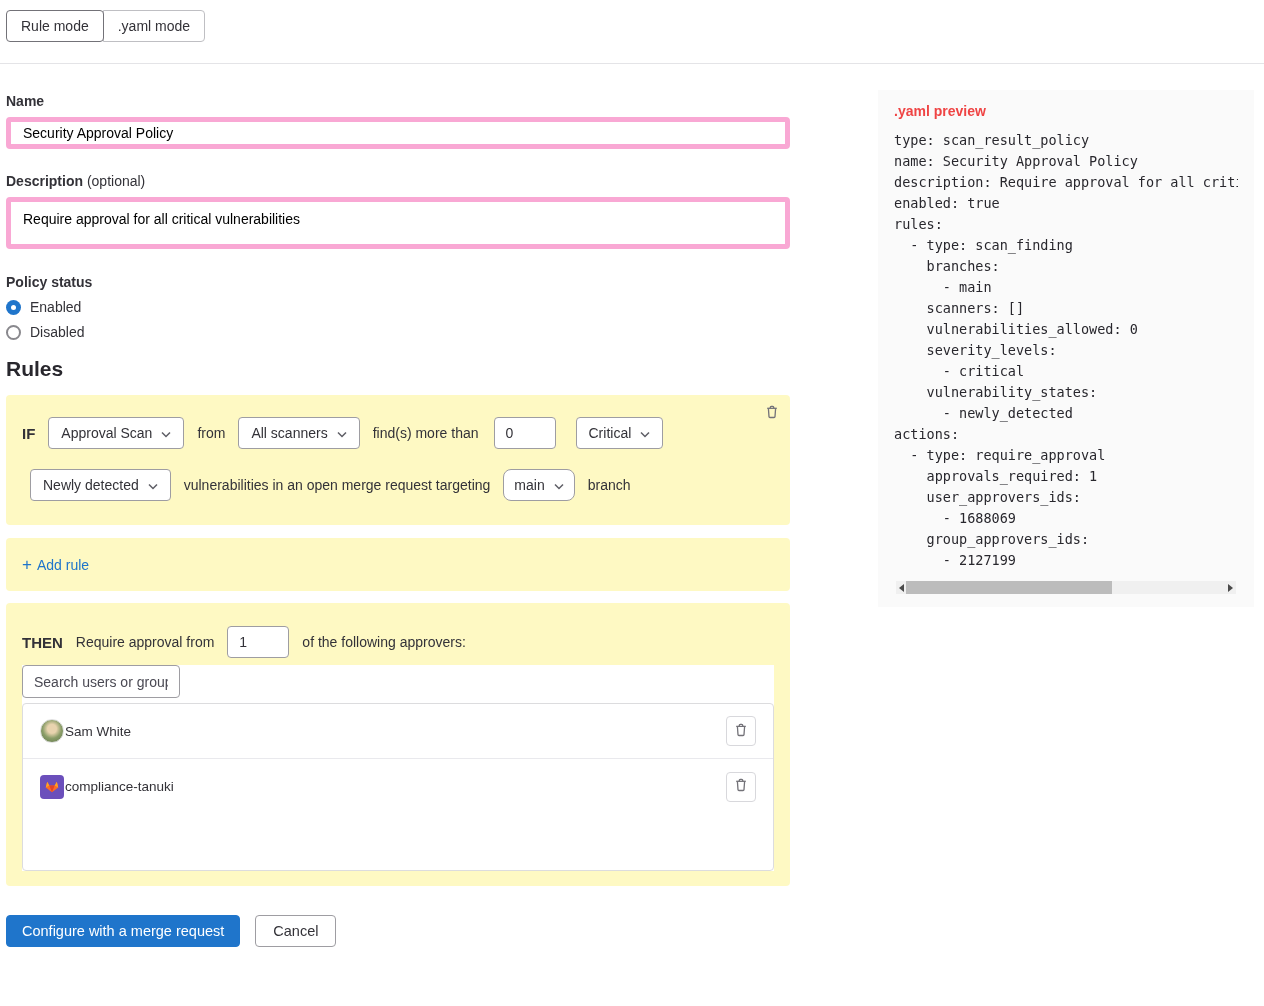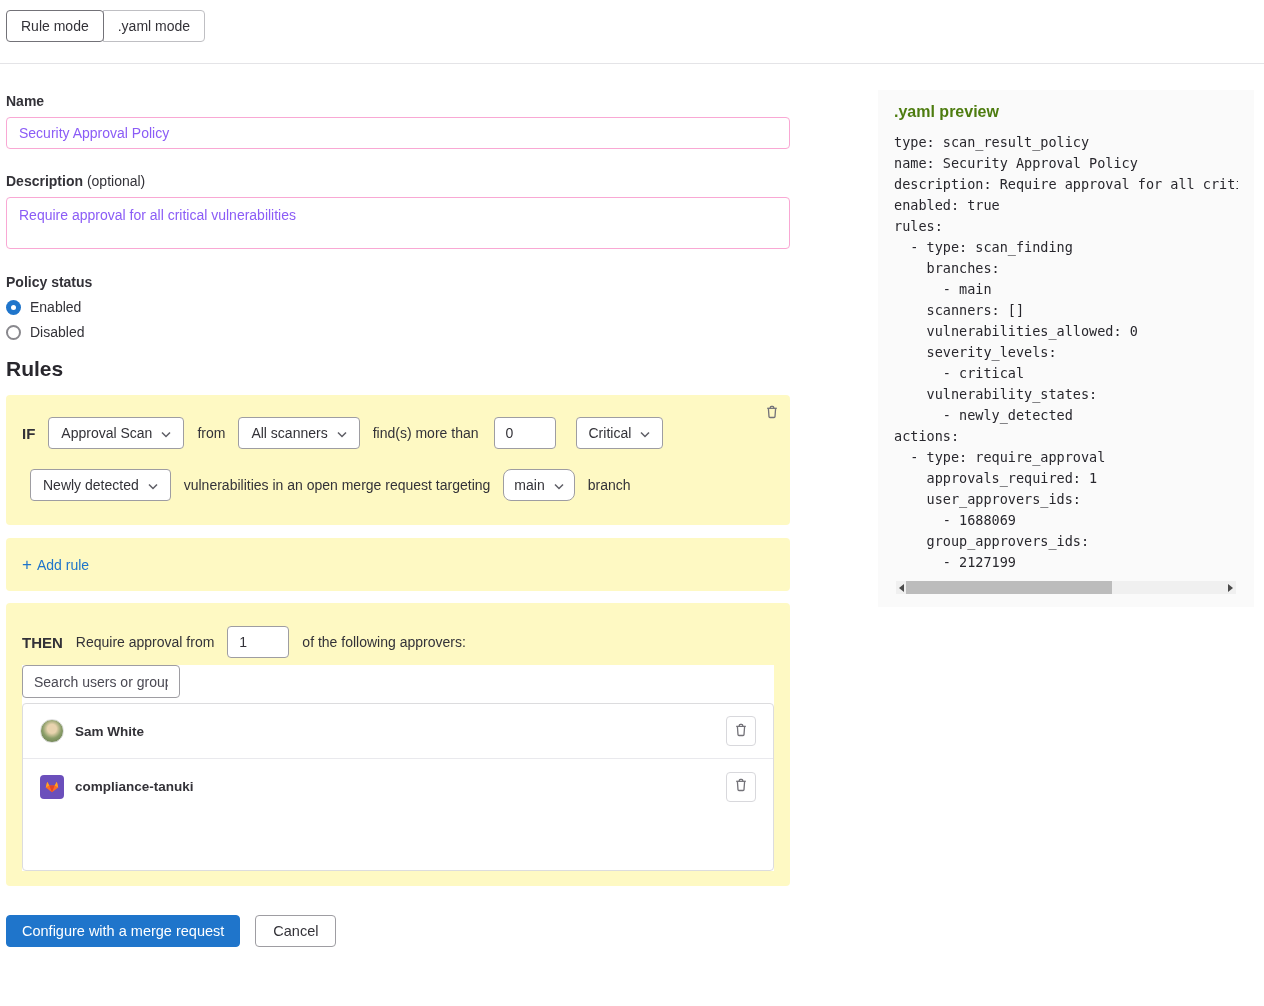--- a/index.html
+++ b/index.html
@@ -17,22 +17,22 @@
   .tab.first { border-radius:4px 0 0 4px; }
   .tab.last  { border-radius:0 4px 4px 0; margin-left:-1px; }
   .tab.active { border-color:#737278; border-radius:4px; position:relative; z-index:2; }
   .top-divider { border:none; border-top:1px solid #e4e4e7; margin:21px 0 0 0; }
 
   
   .left-col { width:784px; margin-left:6px; }
   .field-label { font-weight:700; font-size:14px; color:#333238; margin-top:29px; }
   .field-label .optional { font-weight:400; color:#333238; }
   .text-input, textarea.desc {
-    width:100%; border:1px solid #f9a8d4; border-radius:4px; background:#fff;
-    font-family:"Liberation Sans", sans-serif; font-size:14px; color:#8b5cf6;
+    width:100%; border:5px solid #f9a8d4; border-radius:4px; background:#fff;
+    font-family:"Liberation Sans", sans-serif; font-size:14px; color:#000000;
     margin-top:8px; padding:0 12px;
   }
   .text-input { height:32px; }
   textarea.desc { height:52px; padding:8px 12px; resize:none; line-height:18px; }
 
   .status-label { margin-top:22px; }
   .radio-row { display:flex; align-items:center; gap:9px; margin-top:9px; height:16px; }
   .radio { width:15px; height:15px; border-radius:50%; flex:0 0 auto; position:relative; cursor:pointer; }
   .radio.on { background:#1f75cb; }
   .radio.on::after {
@@ -86,40 +86,40 @@
   .approver-row.bordered { border-bottom:1px solid #e9e9ed; }
   .avatar-user {
     width:24px; height:24px; border-radius:50%; flex:0 0 auto;
     background: radial-gradient(circle at 50% 40%, #e8d3ae 0 26%, #8a9d68 55%, #5f7549 100%);
     border:1px solid #e0e0e0;
   }
   .avatar-group {
     width:24px; height:24px; border-radius:4px; flex:0 0 auto; background:#6b4fbb;
     display:flex; align-items:center; justify-content:center;
   }
-  .approver-name { font-weight:700; font-size:13.5px; margin-left:11px; }
+  .approver-name { font-weight:400; font-size:13.5px; margin-left:1px; }
   .row-spacer { flex:1; }
   .icon-btn {
     width:30px; height:30px; border:1px solid #d8d8dc; border-radius:4px; background:#fff;
     display:flex; align-items:center; justify-content:center; cursor:pointer; padding:0;
   }
 
   
   .footer { margin:29px 0 0 6px; display:flex; align-items:center; gap:15px; }
   .btn { height:32px; border-radius:4px; font-size:14.5px; cursor:pointer;
          font-family:"Liberation Sans", sans-serif; }
   .btn-primary { background:#1f75cb; color:#fff; border:1px solid #1f75cb; padding:0 15px; }
   .btn-default { background:#fff; color:#333238; border:1px solid #9e9da2; padding:0 17px; }
 
   
   .yaml-panel {
     position:absolute; left:878px; top:90px; width:376px; height:517px;
     background:#fafafa; padding:13px 16px 10px 16px;
   }
-  .yaml-title { font-weight:700; font-size:16px; color:#4d7c0f; }
+  .yaml-title { font-weight:700; font-size:14px; color:#ef4444; }
   .yaml-code {
     margin:11px 0 0 0; font-family:"DejaVu Sans Mono", monospace; font-size:13.5px;
     line-height:21px; color:#28272d; white-space:pre; overflow:hidden; width:344px; height:441px;
   }
   .hscroll {
     position:absolute; left:18px; right:18px; bottom:13px; height:13px; background:#f0f0f0;
     display:flex; align-items:center; justify-content:space-between; padding:0 3px;
   }
   .scroll-arrow { width:0; height:0; border-top:4px solid transparent; border-bottom:4px solid transparent; cursor:pointer; }
   .scroll-arrow.left  { border-right:5px solid #4a4a4a; }

